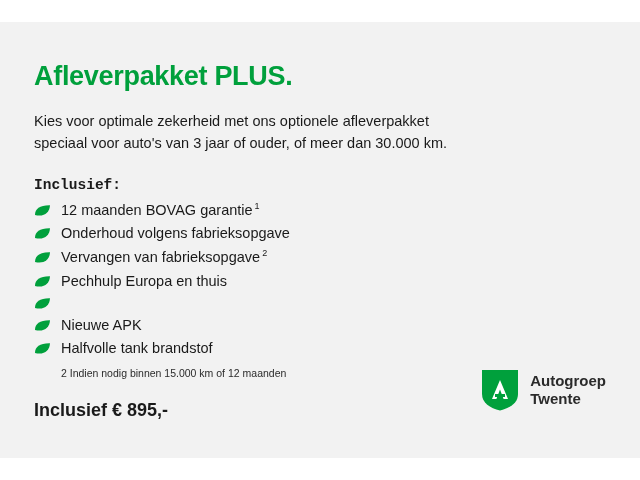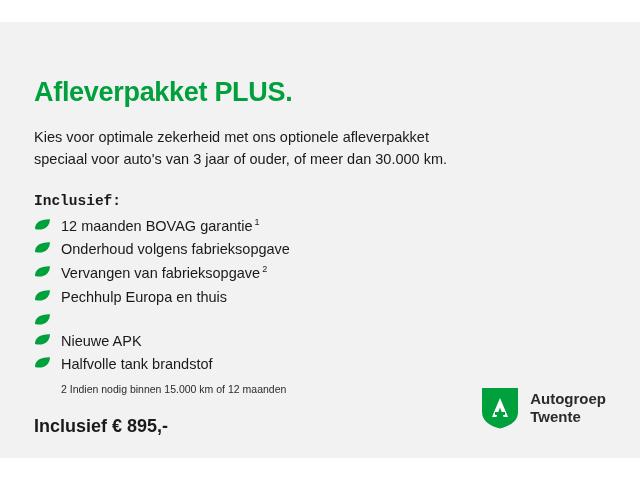--- a/index.html
+++ b/index.html
@@ -39,21 +39,21 @@
     background: #f2f2f2;
     box-sizing: border-box;
     padding: 40px 34px 0 34px;
   }
 
   .title {
     color: #00a03c;
     font-size: 27px;
     font-weight: bold;
     letter-spacing: -0.3px;
-    margin: 16px 0 18px 0;
+    margin: 0 0 18px 0;
     line-height: 1.1;
   }
 
   .intro {
     color: #1a1a1a;
     font-size: 14.5px;
     line-height: 1.55;
     margin: 0 0 22px 0;
     max-width: 540px;
   }
@@ -67,21 +67,21 @@
     font-family: Liberation Mono, monospace;
   }
 
   ul.features {
     list-style: none;
     margin: 0;
     padding: 0;
   }
   ul.features li {
     display: flex;
-    align-items: flex-start;
+    align-items: center;
     margin: 0 0 7px 0;
     color: #1a1a1a;
     font-size: 14.5px;
     line-height: 1.1;
   }
   .leaf {
     width: 17px;
     height: 13px;
     margin-right: 10px;
     flex: 0 0 auto;
@@ -103,21 +103,21 @@
   .price {
     margin: 18px 0 0 0;
     color: #1a1a1a;
     font-size: 18px;
     font-weight: bold;
   }
 
   .brand {
     position: absolute;
     right: 34px;
-    bottom: 28px;
+    bottom: 46px;
     display: flex;
     align-items: center;
   }
   .brand-mark {
     width: 40px;
     height: 44px;
     margin-right: 10px;
     flex: 0 0 auto;
   }
   .brand-text {

